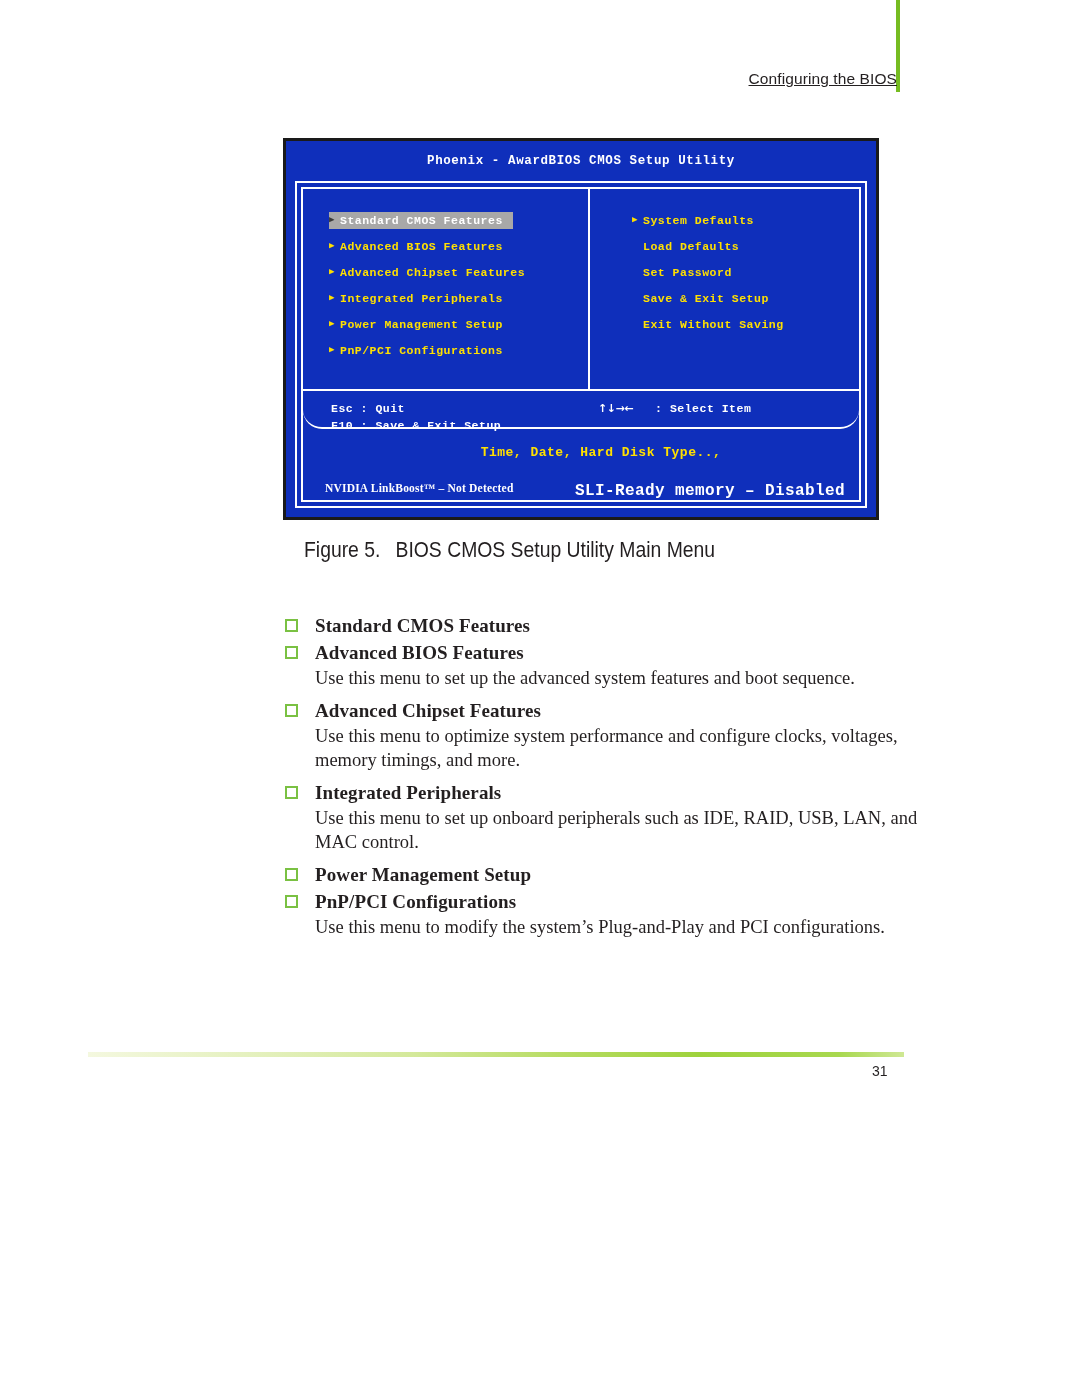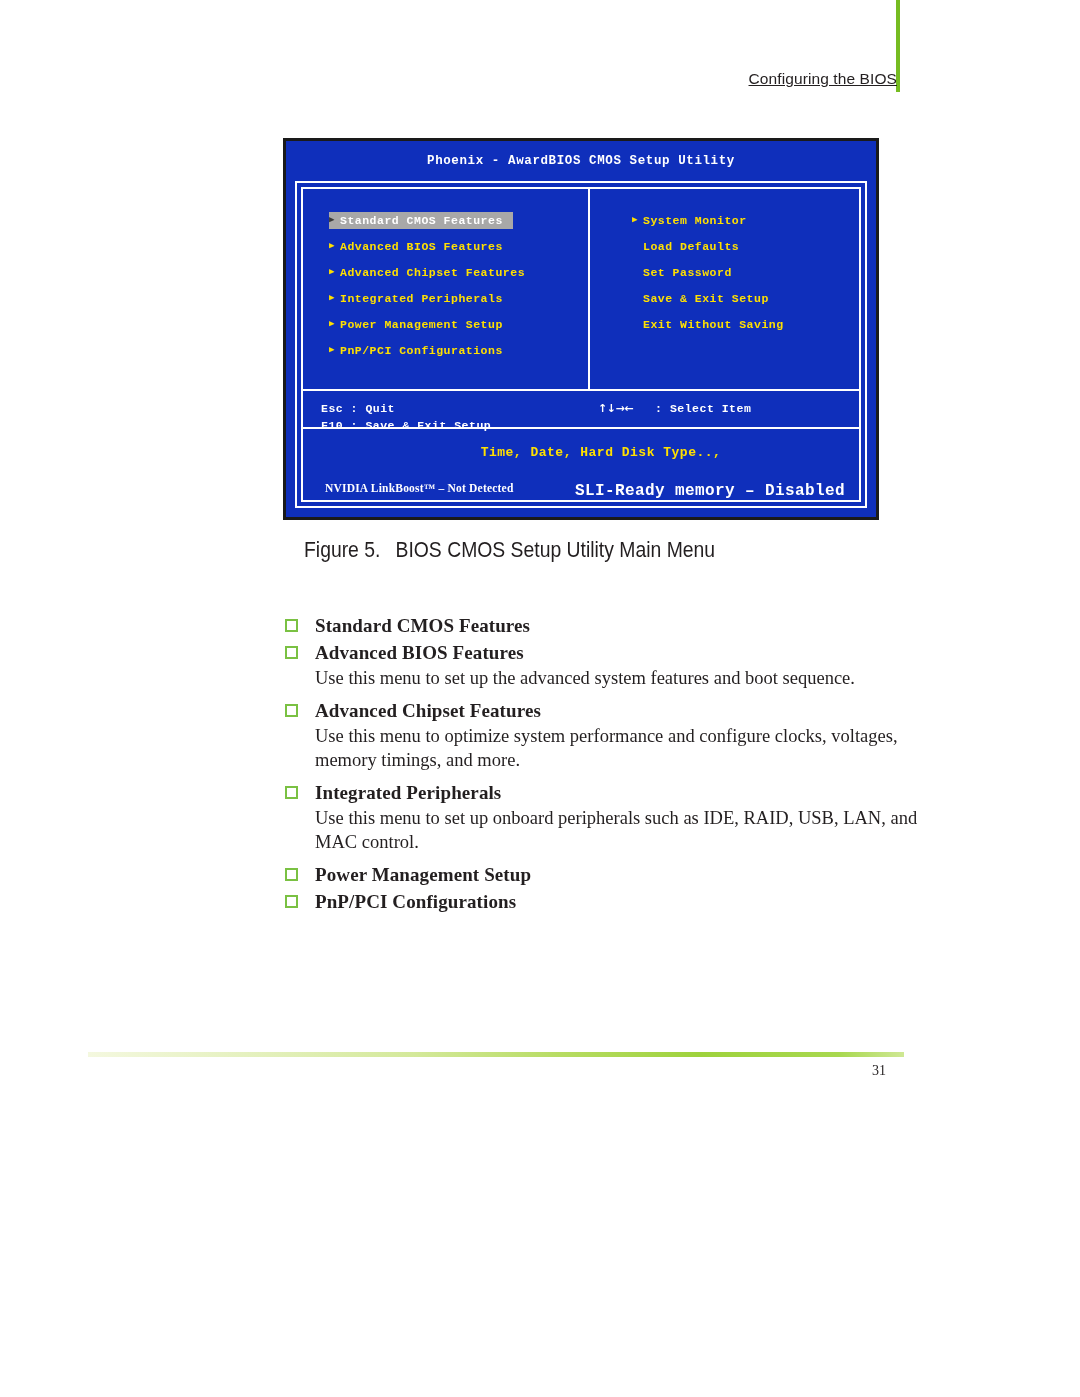--- a/index.html
+++ b/index.html
@@ -128,22 +128,23 @@
     padding-right: 10px;
     padding-left: 0;
   }
   .bios-item.selected .arrow { color: #3a3a3a; }
 
   
   .bios-keys {
     height: 38px;
     border-bottom: 2px solid #ffffff;
     position: relative;
-    padding: 9px 0 0 18px;
-    box-sizing: border-box;
+    padding: 9px 0 0 28px;
+    box-sizing: border-box;
+    border-radius: 19px;
   }
   .bios-key-line {
     color: #ffffff;
     font-size: 11.5px;
     font-weight: bold;
     letter-spacing: 0.5px;
     line-height: 17px;
     white-space: nowrap;
   }
   .bios-key-right {
@@ -269,21 +270,21 @@
     left: 88px;
     top: 1052px;
     width: 816px;
     height: 5px;
     background: linear-gradient(to right, #f4f8df 0%, #e3f0bb 22%, #d4e99a 40%, #b7dc62 58%, #9ed23c 75%, #a8d84f 92%, #cfe894 100%);
   }
   .page-number {
     position: absolute;
     left: 872px;
     top: 1063px;
-    font-family: Liberation Serif, serif;
+    font-family: Liberation Sans, sans-serif;
     font-size: 14px;
     color: #231f20;
   }
 </style>
 </head>
 <body>
 
 <div class="header-rule"></div>
 <div class="page-header">Configuring the BIOS</div>
 
@@ -316,21 +317,21 @@
                 <span>Power Management Setup</span>
               </div>
               <div class="bios-item">
                 <span class="arrow">▶</span>
                 <span>PnP/PCI Configurations</span>
               </div>
             </div>
           <div class="bios-col bios-col-right" id="right-col">
               <div class="bios-item">
                 <span class="arrow">▶</span>
-                <span>System Monitor</span>
+                <span>System Defaults</span>
               </div>
               <div class="bios-item no-arrow">
                 <span class="arrow">▶</span>
                 <span>Load Defaults</span>
               </div>
               <div class="bios-item no-arrow">
                 <span class="arrow">▶</span>
                 <span>Set Password</span>
               </div>
               <div class="bios-item no-arrow">
@@ -402,17 +403,18 @@
       <div class="entry-head">
         <span class="bullet"></span>
         <div class="entry-title">Power Management Setup</div>
       </div>
     </div>
     <div class="entry">
       <div class="entry-head">
         <span class="bullet"></span>
         <div class="entry-title">PnP/PCI Configurations</div>
       </div>
+      <div class="entry-body">Use this menu to modify the system’s Plug-and-Play and PCI configurations.</div>
     </div>
   </div>
 
 <div class="footer-rule"></div>
 <div class="page-number">31</div>
 
 </body></html>

